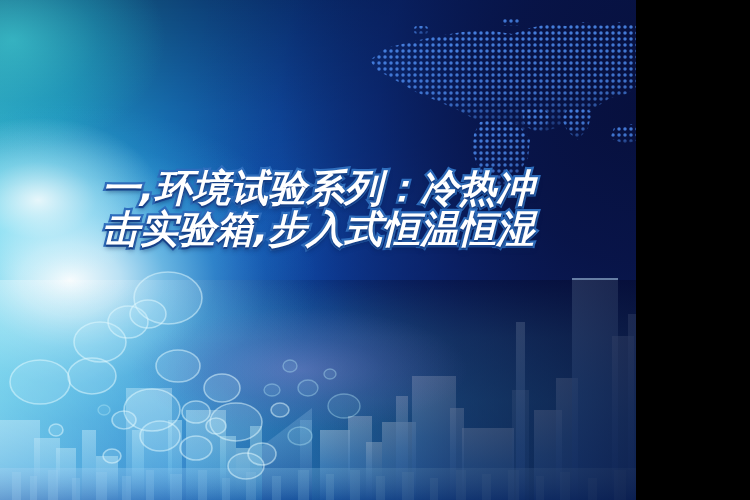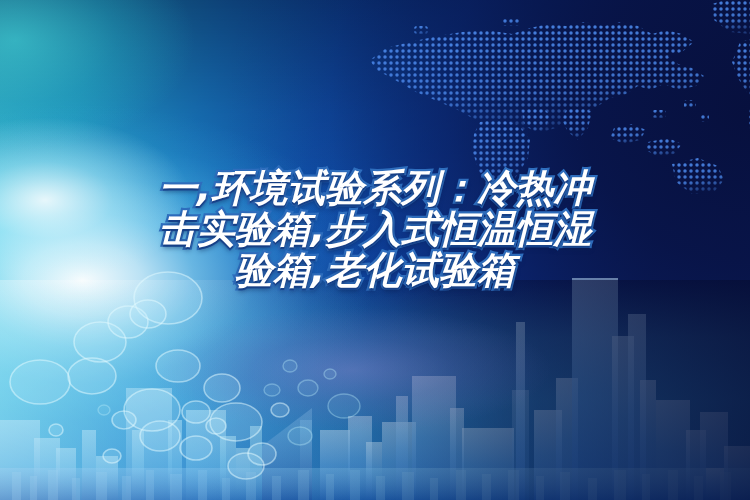--- a/index.html
+++ b/index.html
@@ -1,21 +1,21 @@
 <!DOCTYPE html>
 <html><head>
 <meta charset="utf-8">
 <title>Banner</title>
 <style>
   html,body{margin:0;padding:0;background:#000;}
   body{font-family:"Liberation Sans","DejaVu Sans",sans-serif;}
 
   #banner{
     position:relative;
-    width:750px;height:500px;
+    width:636px;height:500px;
     overflow:hidden;
     background:#0a1b4d;
   }
 
   
   .layer{position:absolute;inset:0;}
 
   #bg-base{
     background:
       linear-gradient(105deg,
@@ -368,16 +368,15 @@
         <ellipse cx="300" cy="166" rx="12" ry="9"></ellipse>
         <ellipse cx="272" cy="120" rx="8" ry="6"></ellipse>
         <ellipse cx="104" cy="140" rx="6" ry="5"></ellipse>
       </g>
     </svg>
   </div>
 
   <div id="headline">
     <div class="hl-line">一,环境试验系列：冷热冲</div>
     <div class="hl-line">击实验箱,步入式恒温恒湿</div>
-    <div class="hl-line">验箱,老化试验箱</div>
   </div>
 
 </div>
 
 </body></html>

